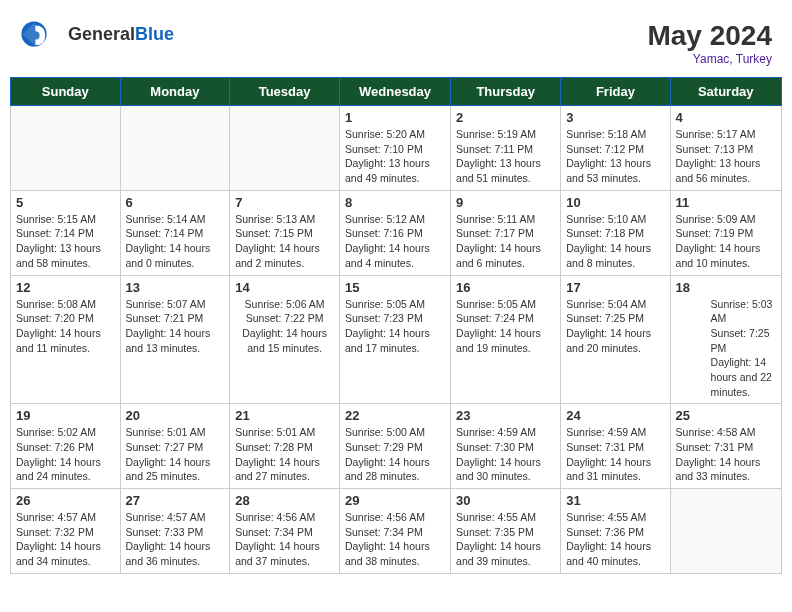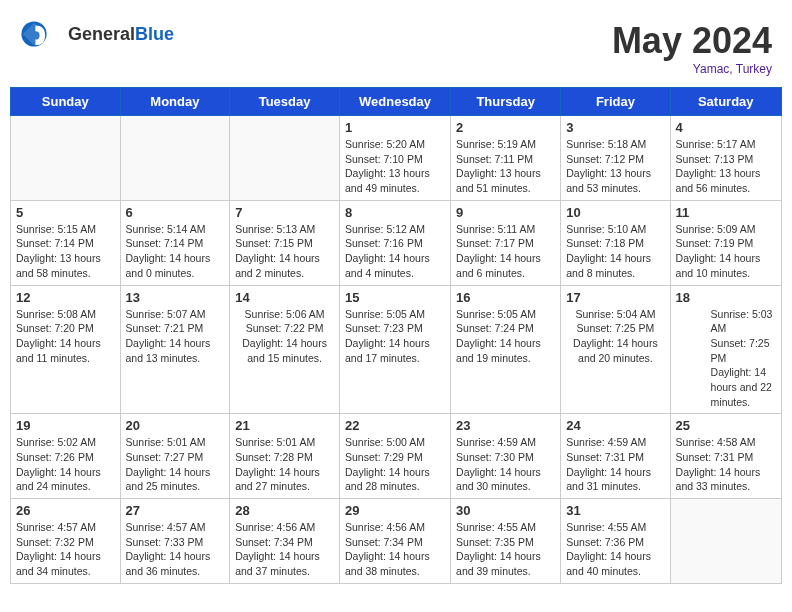--- a/index.html
+++ b/index.html
@@ -22,35 +22,35 @@
       gap: 20px;
     }
     .logo-icon {
       width: 28px;
       height: 28px;
     }
     .title-block {
       text-align: right;
     }
     .main-title {
-      font-size: 36px;
+      font-size: 28px;
       font-weight: bold;
       color: #333;
     }
     .subtitle {
       font-size: 12px;
       color: #4c1d95;
     }
     .calendar {
       width: 100%;
       border-collapse: collapse;
       margin-top: 6px;
     }
     .calendar th {
-      background-color: #1d4ed8;
+      background-color: #14532d;
       color: #fff;
       font-size: 13px;
       font-weight: bold;
       padding: 6px 4px;
       text-align: center;
       border: 1px solid #1565c0;
     }
     .calendar td {
       border: 1px solid #ccc;
       vertical-align: top;
@@ -208,21 +208,21 @@
 Daylight: 14 hours and 17 minutes.</div>
         </td>
         <td>
           <span class="day-num">16</span>
           <div class="cell-info" style="white-space: pre-line;">Sunrise: 5:05 AM
 Sunset: 7:24 PM
 Daylight: 14 hours and 19 minutes.</div>
         </td>
         <td>
           <span class="day-num">17</span>
-          <div class="cell-info" style="white-space: pre-line; text-align: center;">Sunrise: 5:04 AM
+          <div class="cell-info" style="white-space: pre-line;">Sunrise: 5:04 AM
 Sunset: 7:25 PM
 Daylight: 14 hours and 20 minutes.</div>
         </td>
         <td>
           <span class="day-num">18</span>
           <div class="cell-info" style="white-space: pre-line; margin-left: 35px;">Sunrise: 5:03 AM
 Sunset: 7:25 PM
 Daylight: 14 hours and 22 minutes.</div>
         </td>
       </tr>

